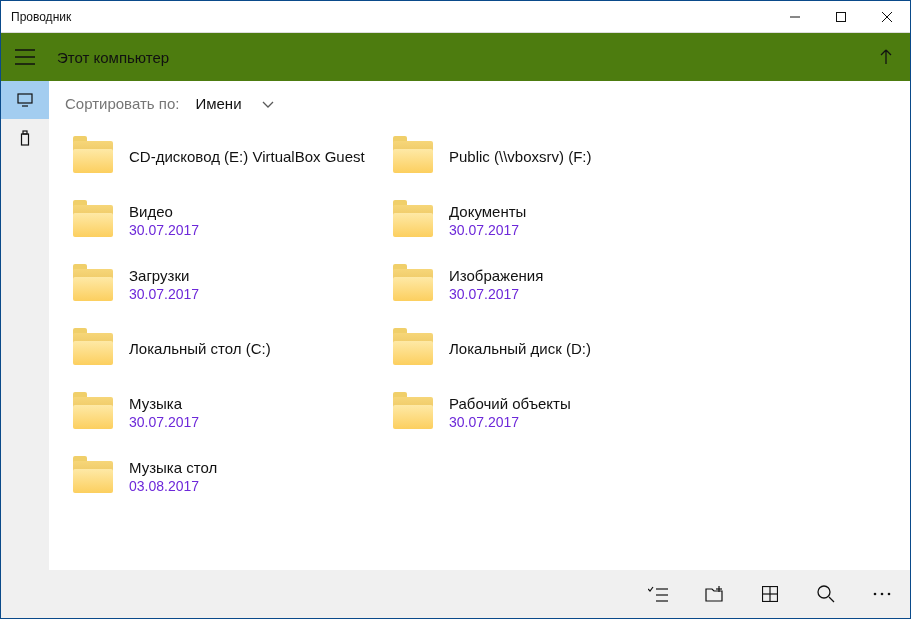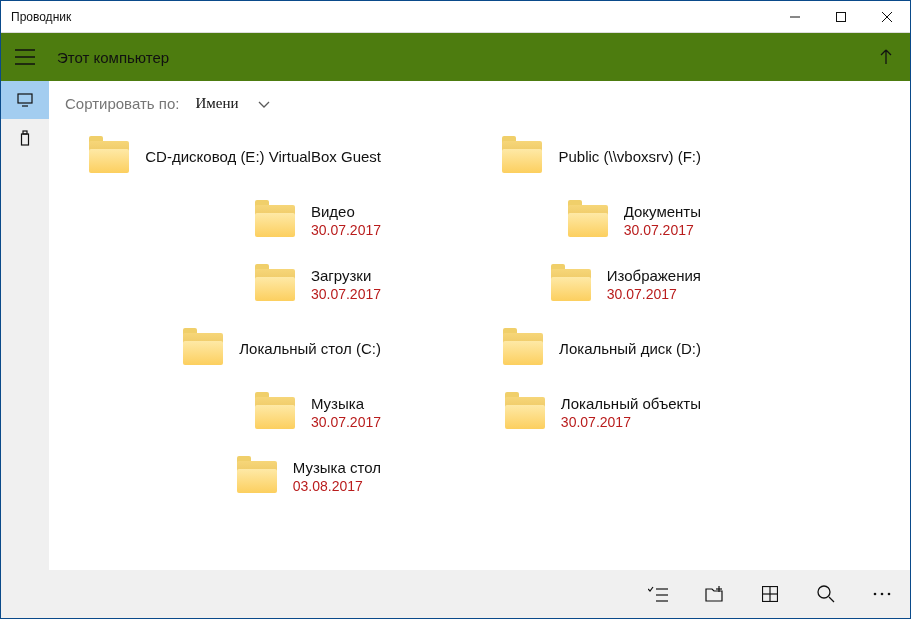--- a/index.html
+++ b/index.html
@@ -66,38 +66,37 @@
     flex: 1; display: flex; flex-direction: column;
     overflow: hidden;
   }
   .sortbar {
     height: 44px;
     display: flex; align-items: center;
     padding-left: 16px; gap: 16px;
     font-size: 15px;
   }
   .sort-label { color: #767676; }
-  .sort-value { color: #111; font-family: Liberation Serif, serif; }
+  .sort-value { color: #111; }
   .chevron { margin-left: 4px; color: #5a5a5a; }
 
   .grid {
     flex: 1;
     padding: 0 16px 8px 16px;
     display: grid;
     grid-template-columns: repeat(2, 320px);
     grid-auto-rows: 64px;
     column-gap: 0;
     align-content: start;
   }
   .item {
     display: flex; align-items: center;
     height: 64px;
     cursor: pointer;
     padding: 4px;
-    justify-content: flex-end;
   }
   .folder-icon-wrap { width: 48px; display: flex; justify-content: center; }
   .folder-icon {
     width: 40px; height: 32px;
     position: relative;
   }
   .folder-back {
     position: absolute; left: 0; top: 0;
     width: 40px; height: 28px;
     background: linear-gradient(#f6d679, #e6b94d);
@@ -113,21 +112,21 @@
     position: absolute; left: 0; bottom: 0;
     width: 40px; height: 24px;
     background: linear-gradient(#fee9a6, #fccf5f);
     border-radius: 2px;
   }
   .item-text { margin-left: 12px; line-height: 1.25; overflow: hidden; max-width: 240px; }
   .item-name {
     font-size: 15px; color: #111;
     white-space: nowrap; overflow: hidden; text-overflow: clip;
   }
-  .item-date { font-size: 14px; color: #b91c1c; }
+  .item-date { font-size: 14px; color: #6d28d9; }
 
   .footer {
     height: 48px;
     background: #f0f0f0;
     display: flex; align-items: center; justify-content: flex-end;
   }
   .foot-btn {
     width: 56px; height: 48px;
     display: flex; align-items: center; justify-content: center;
     cursor: pointer;
@@ -316,21 +315,21 @@
           </div>
           <div class="item">
             <div class="folder-icon-wrap">
               <div class="folder-icon">
                 <div class="folder-tab"></div>
                 <div class="folder-back"></div>
                 <div class="folder-front"></div>
               </div>
             </div>
             <div class="item-text">
-              <div class="item-name">Локальный объекты</div>
+              <div class="item-name">Рабочий объекты</div>
               <div class="item-date">30.07.2017</div>
             </div>
           </div>
           <div class="item">
             <div class="folder-icon-wrap">
               <div class="folder-icon">
                 <div class="folder-tab"></div>
                 <div class="folder-back"></div>
                 <div class="folder-front"></div>
               </div>

